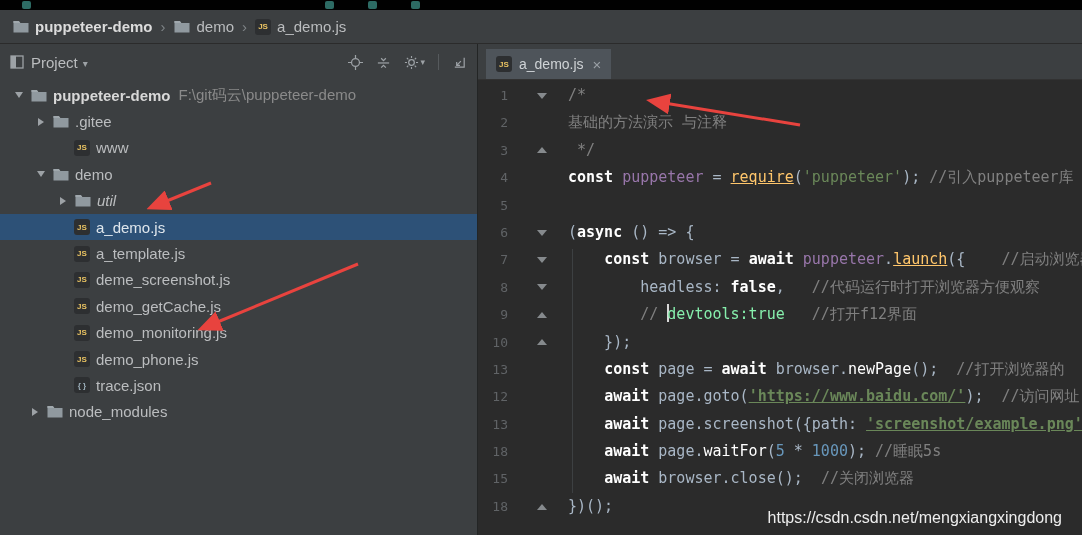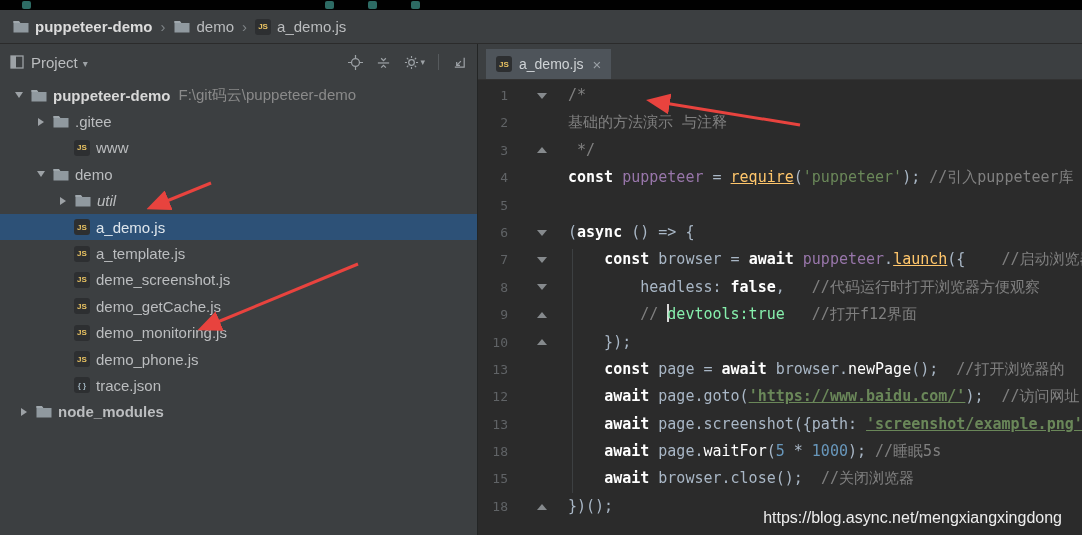--- a/index.html
+++ b/index.html
@@ -240,21 +240,21 @@
           <div class="tree-row" style="padding-left: 52px;">
             <span class="arrow-slot"></span>
             <span class="ico js-file-icon">JS</span>
             <span class="t-label">demo_phone.js</span>
           </div>
           <div class="tree-row" style="padding-left: 52px;">
             <span class="arrow-slot"></span>
             <span class="ico json-file-icon">{ }</span>
             <span class="t-label">trace.json</span>
           </div>
-          <div class="tree-row" style="padding-left: 13px; font-weight: bold;">
+          <div class="tree-row" style="padding-left: 24px;">
             <span class="arrow-slot">
               <i class="tri-col"></i>
             </span>
             <span class="ico folder-icon">
               <svg width="16" height="13" viewBox="0 0 16 13">
                 <path fill="#90999f" d="M0.5 1h5.3l1.5 2h8.2v9.5H0.5z"></path>
                 <path fill="#a0a8ad" d="M0.5 1h5.3l1.5 2H0.5z"></path>
               </svg>
             </span>
             <span class="t-label">node_modules</span>
@@ -364,15 +364,15 @@
     <defs>
       <marker id="arrhead" markerWidth="8" markerHeight="7" refX="6" refY="3.5" orient="auto">
         <path id="arrhead-path" d="M0,0 L8,3.5 L0,7 z" fill="#e8433e"></path>
       </marker>
     </defs>
   <line x1="800" y1="125" x2="652" y2="101" stroke="#e8433e" stroke-width="3" marker-end="url(#arrhead)"></line>
       <line x1="211" y1="183" x2="152" y2="207" stroke="#e8433e" stroke-width="3" marker-end="url(#arrhead)"></line>
       <line x1="358" y1="264" x2="203" y2="328" stroke="#e8433e" stroke-width="3" marker-end="url(#arrhead)"></line>
     </svg>
 
-  <div class="watermark">https://blog.async.net/mengxiangxingdong</div>
+  <div class="watermark">https://csdn.csdn.net/mengxiangxingdong</div>
 
 </div>
 
 </body></html>

